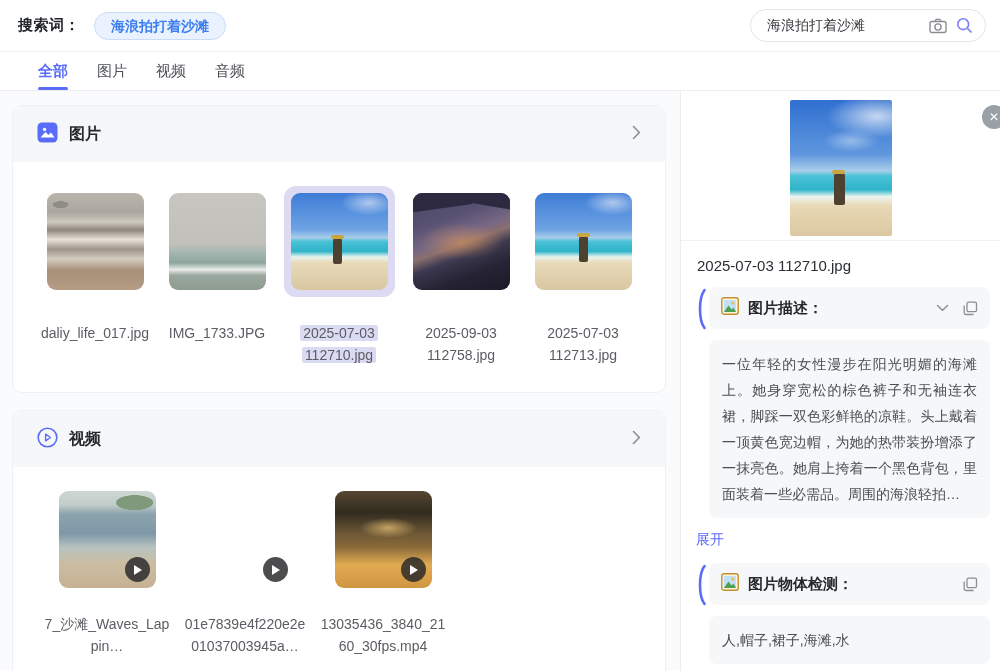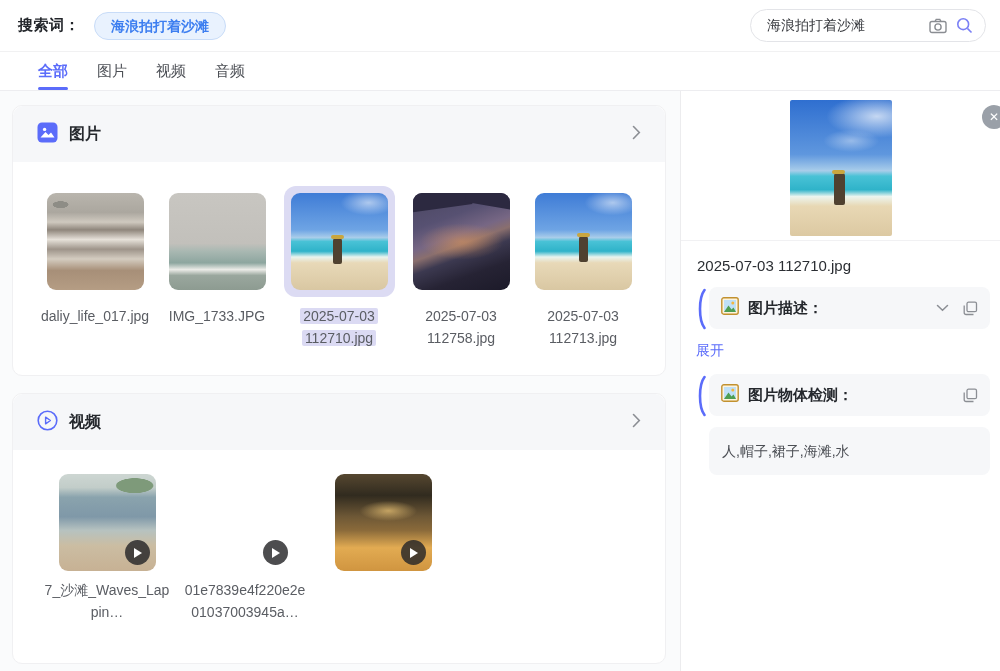--- a/index.html
+++ b/index.html
@@ -38,21 +38,21 @@
     display:flex; align-items:center; padding:0 24px; cursor:pointer; }
   .card-title { font-size:16px; font-weight:700; color:#25282d; margin-left:11px; }
   .card-header .spacer { flex:1; }
 
   .thumb-row { display:flex; gap:10px; padding:24px 26px 26px 26px; }
   .cell { width:112px; display:flex; flex-direction:column; align-items:center; }
   .vcell { width:128px; }
   .thumb-wrap { padding:7px; border-radius:12px; position:relative; }
   .thumb-wrap.selected { background:#dcdbf3; }
   .thumb { width:97px; height:97px; border-radius:9px; position:relative; overflow:hidden; }
-  .caption { margin-top:8px; width:124px; font-size:14px; line-height:22px; color:#5a5d63;
+  .caption { margin-top:25px; width:124px; font-size:14px; line-height:22px; color:#5a5d63;
     text-align:center; word-break:break-word; }
   .vcell .caption { width:126px; word-break:break-all; }
   .caption .hl { background:#dbdaf3; padding:0 3px; border-radius:2px;
     -webkit-box-decoration-break:clone; box-decoration-break:clone; }
 
   .play-badge { position:absolute; right:6px; bottom:6px; width:25px; height:25px;
     border-radius:50%; background:rgba(38,38,40,.82); display:flex; align-items:center;
     justify-content:center; }
   .play-badge::after { content:""; margin-left:2px; border-style:solid;
     border-width:5px 0 5px 8px; border-color:transparent transparent transparent #fff; }
@@ -195,21 +195,21 @@
               <div class="thumb v-img3">
                   <div class="person"></div>
                 </div>
             </div>
             <div class="caption"><span class="hl">2025-07-03 112710.jpg</span></div>
           </div>
           <div class="cell">
             <div class="thumb-wrap">
                 <div class="thumb v-img4"></div>
               </div>
-            <div class="caption">2025-07-03 112758.jpg</div>
+            <div class="caption">2025-09-03 112758.jpg</div>
           </div>
           <div class="cell">
             <div class="thumb-wrap">
                 <div class="thumb v-img5">
                   <div class="person"></div>
                 </div>
               </div>
             <div class="caption">2025-07-03 112713.jpg</div>
           </div>
         </div>
@@ -247,20 +247,21 @@
                 </div>
               </div>
             <div class="caption">01e7839e4f220e2e01037003945a…</div>
           </div>
           <div class="cell vcell">
             <div class="thumb-wrap" style="padding:0;">
                 <div class="thumb v-vid4">
                   <div class="play-badge"></div>
                 </div>
               </div>
+            <div class="caption">13035436_3840_2160_30fps.mp4</div>
           </div>
         </div>
       </div>
     </div>
 
     <div class="right-panel">
       <div class="preview-area">
         <div class="preview-img">
           <div class="person"></div>
         </div>
@@ -292,20 +293,21 @@
                 <path d="M1.5 1.5 L6.5 6.3 L11.5 1.5"></path>
               </svg>
             </span>
             <span class="hicon">
               <svg width="15" height="15" viewBox="0 0 15 15" fill="none" stroke="#8b8e94" stroke-width="1.3">
                 <rect x="4" y="1.2" width="9.5" height="9.5" rx="1.5"></rect>
                 <path d="M10.5 13.5 H3 a1.8 1.8 0 0 1 -1.8 -1.8 V4.5"></path>
               </svg>
             </span>
           </div>
+          <div class="sec-body">一位年轻的女性漫步在阳光明媚的海滩上。她身穿宽松的棕色裤子和无袖连衣裙，脚踩一双色彩鲜艳的凉鞋。头上戴着一顶黄色宽边帽，为她的热带装扮增添了一抹亮色。她肩上挎着一个黑色背包，里面装着一些必需品。周围的海浪轻拍…</div>
           <div class="expand-link">展开</div>
         </div>
 
         <div class="section">
           <span class="sec-accent">
             <svg width="9" height="42" viewBox="0 0 9 42" fill="none" stroke="#5b6cfa" stroke-width="2.6" stroke-linecap="round">
               <path d="M7.5 2 C1.5 10 1.5 32 7.5 40"></path>
             </svg>
           </span>
           <div class="sec-header">

